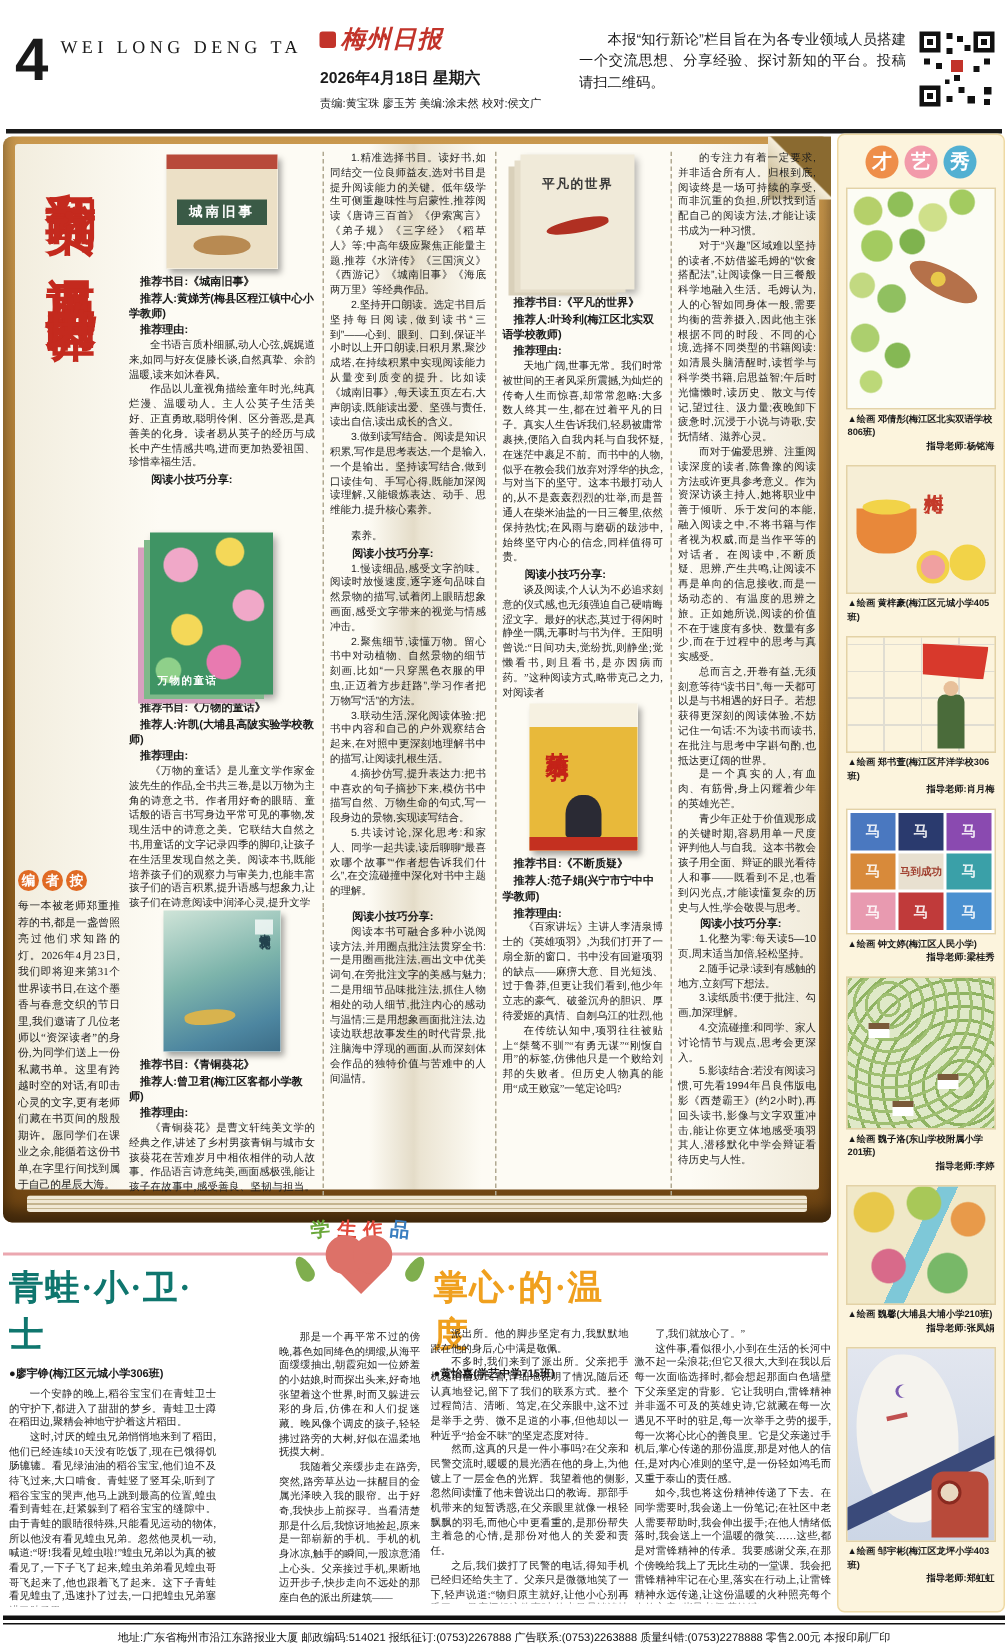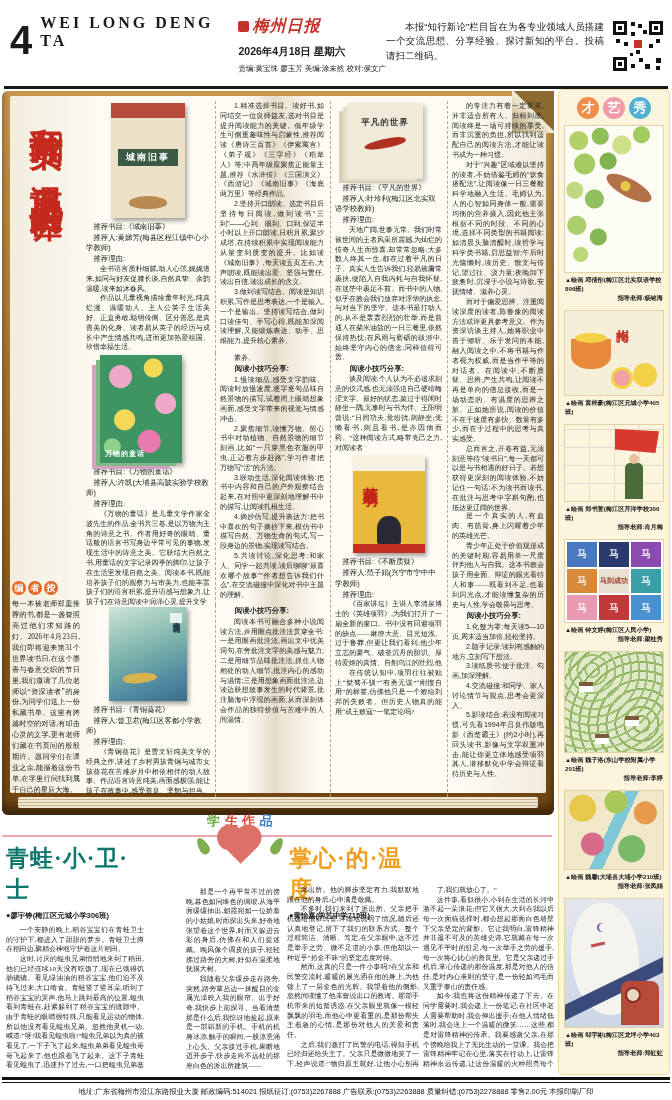--- a/index.html
+++ b/index.html
@@ -6,21 +6,21 @@
   html,body { background:#fff; }
   body { width:672px; height:1100px; overflow:hidden;
          font-family:"Liberation Sans","DejaVu Sans",sans-serif; color:#1a1a1a; }
   .page { width:672px; height:1100px; overflow:hidden; position:relative; background:#fff; }
 
   
   .hdr { display:flex; height:86px; padding:4px 8px 0 6px; }
   .pnum { font-size:40px; font-weight:900; line-height:1; margin:16px 8px 0 4px; }
   .mast-block { margin-top:8px; }
   .mast { font-size:36px; font-weight:900; letter-spacing:2px; font-family:"Liberation Serif","DejaVu Serif",serif; line-height:1.1; }
-  .pinyin { font-size:16px; font-weight:700; letter-spacing:3px; font-family:"Liberation Serif","DejaVu Serif",serif; margin-top:2px; }
+  .pinyin { font-size:12px; font-weight:400; letter-spacing:3px; font-family:"Liberation Serif","DejaVu Serif",serif; margin-top:12px; }
   .logo-col { margin-left:12px; padding-top:12px; white-space:nowrap; }
   .seal { display:inline-block; width:11px; height:11px; background:#c2332a; border-radius:2px; vertical-align:middle; margin-right:3px; }
   .logo-script { color:#c2332a; font-size:16px; font-weight:bold; font-style:italic; letter-spacing:1px; }
   .date { font-size:10.5px; font-weight:bold; margin-top:8px; }
   .credits { font-size:7.5px; margin-top:5px; color:#222; }
   .h-right { margin-left:auto; display:flex; gap:8px; padding-top:16px; }
   .notice { width:218px; font-size:9.5px; line-height:1.5; text-align:justify; text-indent:2em; }
   .qr { width:52px; height:52px; }
   .hdr-rule { border-top:3px solid #1a1a1a; margin:0 4px; }
 
@@ -53,48 +53,48 @@
   
   .lp { width:238px; display:flex; flex-direction:column; }
   .lp-row { display:flex; gap:5px; overflow:hidden; }
   .icol { width:124px; overflow:hidden; }
   .tcol { flex:1; overflow:hidden; border-left:1px dashed #b0a890; padding-left:4px; }
   
   .rp { flex:1; display:flex; gap:5px; }
   .ccol { width:112px; overflow:hidden; border-left:1px dashed #b0a890; padding-left:4px; }
   .dcol { flex:1; overflow:hidden; border-left:1px dashed #b0a890; padding-left:4px; }
 
-  .bm { font-size:7.4px; font-weight:normal; line-height:1.45; text-indent:1em; }
+  .bm { font-size:7.4px; font-weight:bold; line-height:1.45; text-indent:1em; }
   .flow p, .fp { font-size:7px; line-height:1.4; text-align:justify; text-indent:2em; color:#1d1d1d; }
   .tips-hd { font-size:7.4px; font-weight:bold; text-indent:2em; line-height:1.6; }
   .kai { font-family:"Liberation Serif","DejaVu Serif",serif; }
 
   
   .cover { margin:2px auto 4px; position:relative; box-shadow:2px 3px 4px rgba(0,0,0,.35); }
   .cv-title { position:absolute; font-weight:bold; }
-  .cover0 { width:74px; height:115px; background:linear-gradient(#b84a3a 0 13%,#ece0c6 13%);font-family:Liberation Mono, monospace; }
+  .cover0 { width:74px; height:76px; background:linear-gradient(#b84a3a 0 13%,#ece0c6 13%);font-family:Liberation Mono, monospace; }
   .cover0 .cv-title { top:40%; left:9%; right:9%; background:#3a5a46; color:#fff; font-size:9px;
           text-align:center; padding:2px 0; letter-spacing:2px; }
   .cover0::after { content:""; position:absolute; bottom:9px; left:18px; width:38px; height:13px;
           background:#b889548c; background:#b88a52; border-radius:50% 50% 45% 45%; }
   .cover1 { width:82px; height:108px; margin-left:14px; background:#3f9464;
           background-image:radial-gradient(circle at 25% 20%,#f0a8c8 0 11px,transparent 12px),
             radial-gradient(circle at 65% 12%,#f4d858 0 9px,transparent 10px),
             radial-gradient(circle at 80% 45%,#f0a8c8 0 10px,transparent 11px),
             radial-gradient(circle at 30% 60%,#f4d858 0 10px,transparent 11px),
             radial-gradient(circle at 60% 80%,#e87ab0 0 11px,transparent 12px),
             radial-gradient(circle at 15% 85%,#8fd08a 0 8px,transparent 9px);
           box-shadow:-5px 4px 0 -1px #7fb98a,-10px 8px 0 -2px #d8a0c0,2px 3px 5px rgba(0,0,0,.35); }
   .cover1 .cv-title { bottom:4px; left:5px; color:#fff; font-size:7px; letter-spacing:1px; }
   .cover2 { width:78px; height:94px; background:linear-gradient(160deg,#cfe4d8,#7db4ab 45%,#4d86a0 80%,#3c6d88); }
   .cover2 .cv-title { writing-mode:vertical-rl; text-orientation:upright; top:6px; right:5px; color:#23424e;
           font-size:7.5px; background:rgba(255,255,255,.75); padding:3px 1px; letter-spacing:1px; }
   .cover2::after { content:""; position:absolute; bottom:18px; left:14px; width:34px; height:10px;
           background:#d8b34e; border-radius:40% 60% 50% 50%; transform:rotate(-6deg); }
-  .cover3 { width:76px; height:76px; margin-left:12px; background:#f0ead9;
+  .cover3 { width:76px; height:90px; margin-left:12px; background:#f0ead9;
           box-shadow:-5px 3px 0 -1px #e5ddc9,-10px 6px 0 -2px #d9d0ba,2px 3px 5px rgba(0,0,0,.3); }
   .cover3 .cv-title { top:14px; left:0; right:0; text-align:center; color:#3a3a3a; font-size:8.5px; letter-spacing:1px; }
   .cover3::after { content:""; position:absolute; top:48%; left:22%; width:42px; height:9px;
           background:#b03022; border-radius:60% 40% 50% 50%; transform:rotate(-10deg); }
   .cover4 { width:72px; height:98px; background:linear-gradient(#f6f1e1 0 16%,#e8b93a 16%); }
   .cover4 .cv-title { writing-mode:vertical-rl; text-orientation:upright; top:20px; left:8px; color:#c42318;
           font-size:15px; font-weight:900; letter-spacing:2px; font-family:"Liberation Serif",serif; }
   .cover4::before { content:""; position:absolute; bottom:0; left:0; right:0; height:9px; background:#c43020; }
   .cover4::after { content:""; position:absolute; bottom:9px; left:34%; width:24px; height:28px;
           background:#2a2a34; border-radius:45% 45% 8% 8%; }

